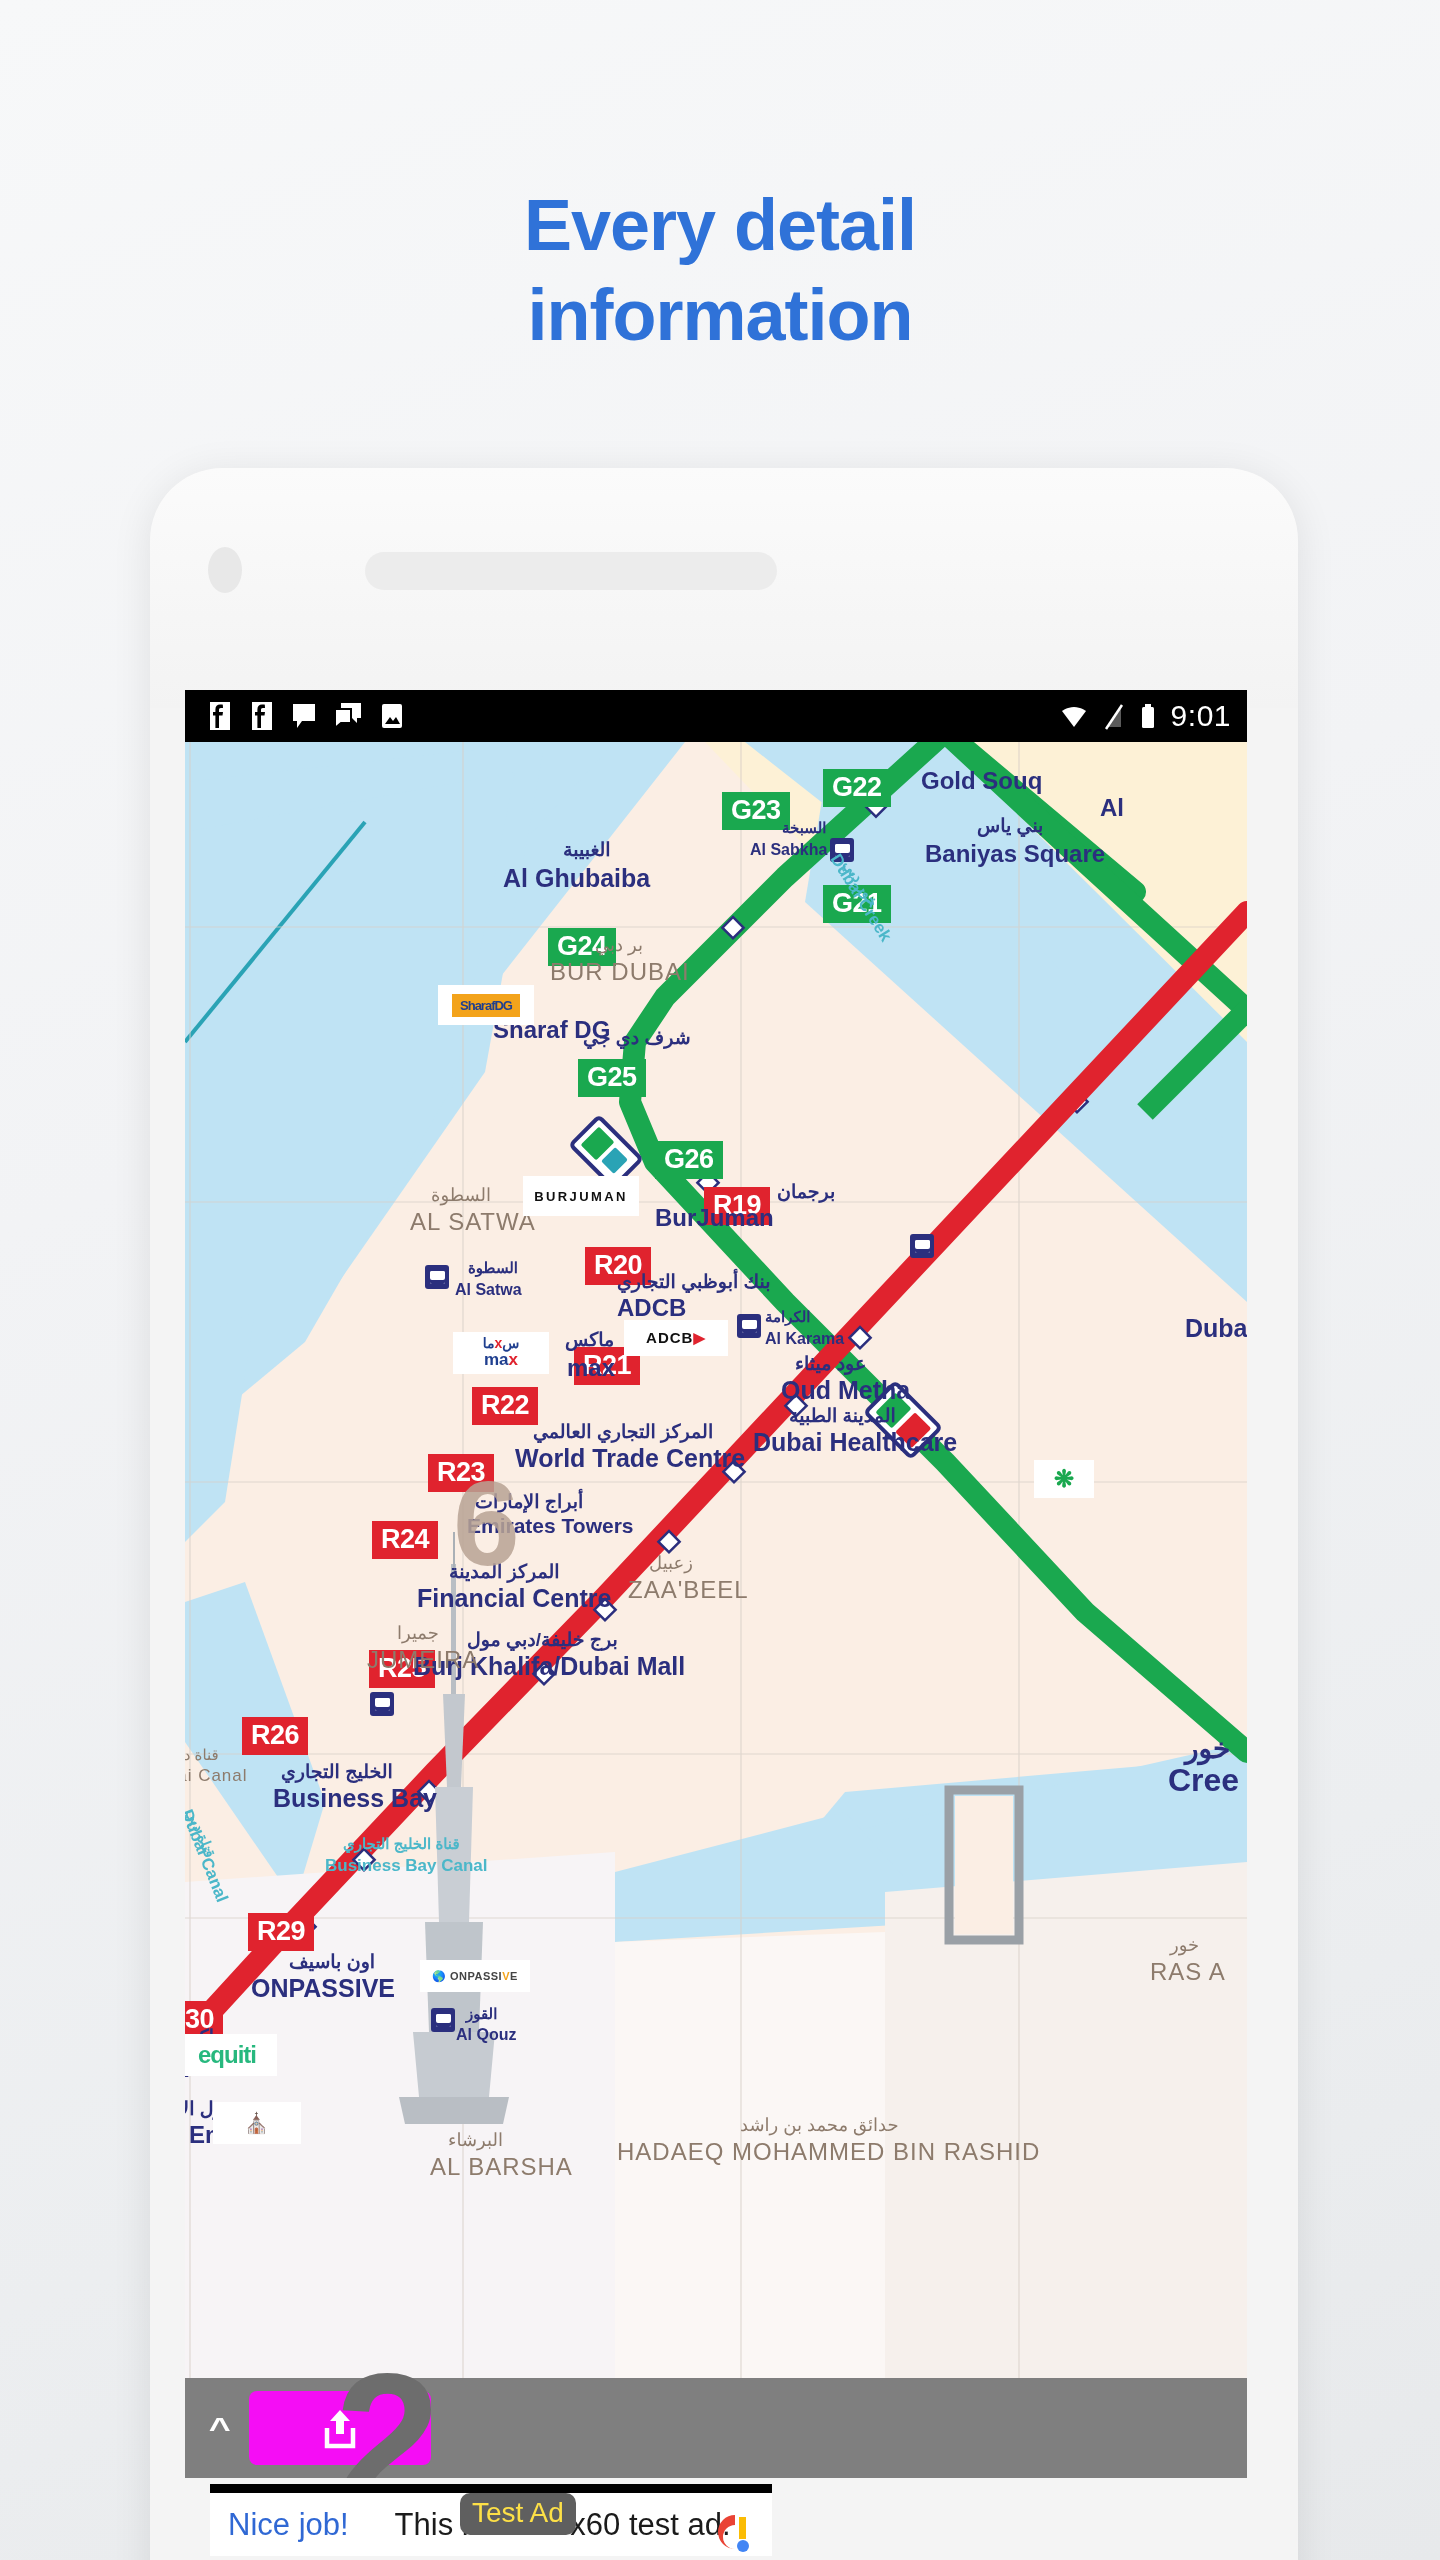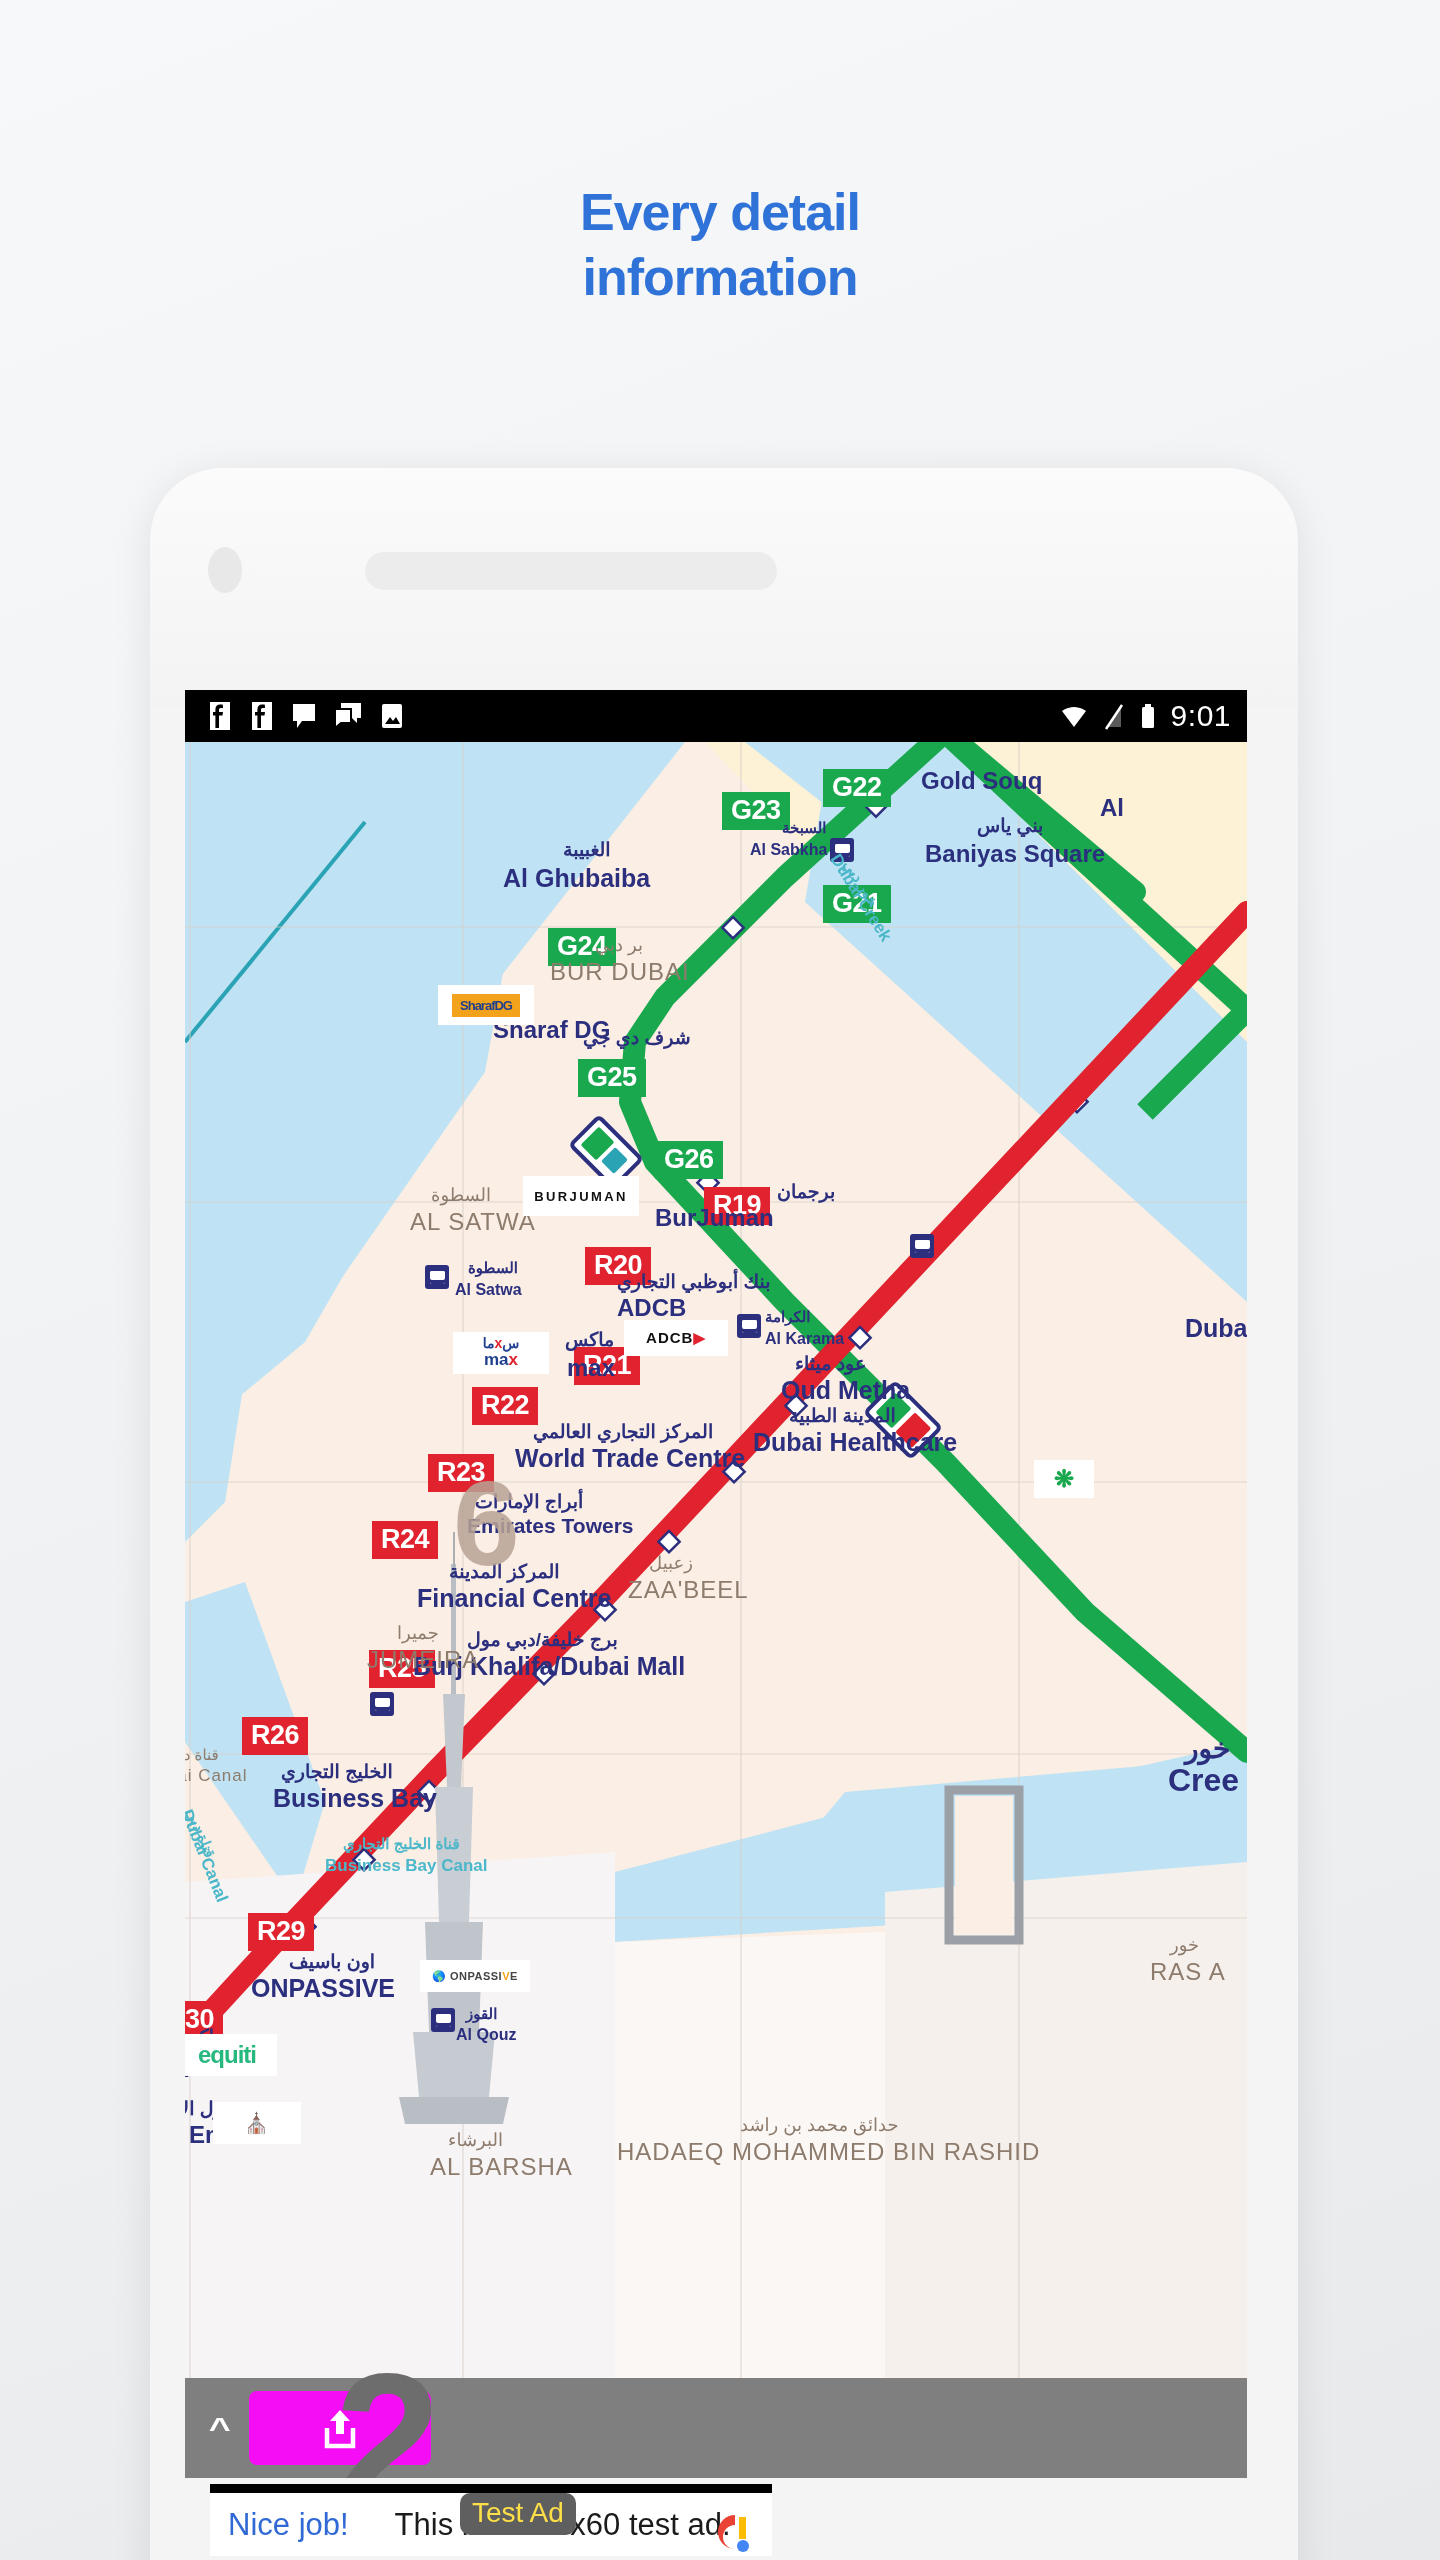--- a/index.html
+++ b/index.html
@@ -11,21 +11,21 @@
   body {
     background: linear-gradient(160deg,#f7f8f9 0%,#f2f3f5 40%,#eceef0 75%,#e7e9eb 100%);
     position: relative;
   }
 
   
   .headline {
     position: absolute; top: 180px; left: 0; width: 1440px;
     text-align: center;
     color: #2f72d8;
-    font-size: 52px;
+    font-size: 72px;
     font-weight: bold;
     line-height: 1.25;
     letter-spacing: -1px;
   }
   .headline .l2 { display: block; }
 
   
   .phone {
     position: absolute;
     left: 150px; top: 468px;

